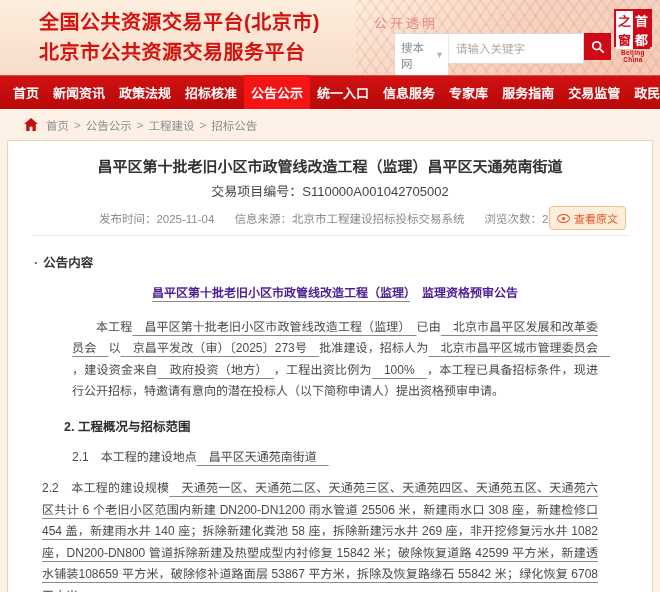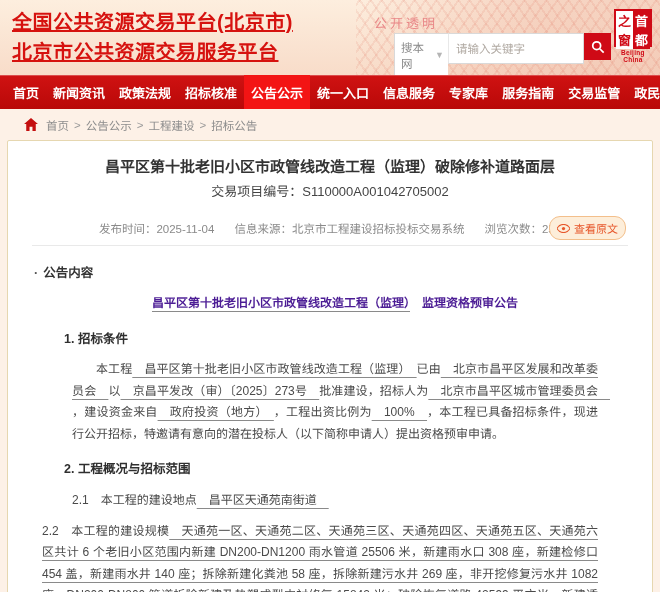--- a/index.html
+++ b/index.html
@@ -7,21 +7,21 @@
   body { font-family:"Liberation Sans","DejaVu Sans",sans-serif; background:#fdf1e7; }
 
   
   .header { position:relative; height:75px; background:linear-gradient(180deg,#fdeede,#f8dcc9); overflow:hidden; }
   .header .deco { position:absolute; right:0; top:0; width:46%; height:100%;
     background:
       repeating-linear-gradient(55deg, rgba(214,80,60,.10) 0 2px, transparent 2px 9px),
       repeating-linear-gradient(-55deg, rgba(214,80,60,.10) 0 2px, transparent 2px 9px),
       linear-gradient(90deg, rgba(250,225,210,0) 0%, rgba(240,190,170,.55) 60%);
   }
-  .site-titles { position:absolute; left:12px; top:7px; color:#d6120f; font-weight:900; font-size:20px; line-height:30px; letter-spacing:.5px; z-index:2;text-decoration:underline; }
+  .site-titles { position:absolute; left:39px; top:7px; color:#d6120f; font-weight:900; font-size:20px; line-height:30px; letter-spacing:.5px; z-index:2; }
   .slogan { position:absolute; left:374px; top:13px; color:#e98888; font-size:13px; letter-spacing:3px; z-index:2; }
   .searchbar { position:absolute; left:394px; top:33px; height:27px; display:flex; z-index:2; }
   .search-scope { width:54px; height:44px; background:#fff; border:1px solid #d9d9d9; border-right:none; color:#8a8a8a; font-size:11.5px; display:flex; align-items:center; justify-content:space-between; padding:0 4px 0 6px; cursor:pointer; }
   .search-scope .chev { font-size:9px; color:#b5b5b5; }
   .search-input { width:136px; height:31px; border:1px solid #d9d9d9; border-left:1px solid #e8e8e8; padding:0 7px; font-size:11.5px; color:#555; background:#fff; outline:none; }
   .search-input::placeholder { color:#b0a9a2; }
   .search-btn { width:27px; height:27px; background:#cf0a16; border:none; display:flex; align-items:center; justify-content:center; cursor:pointer; }
   .logo { position:absolute; right:6px; top:9px; width:42px; text-align:center; z-index:2; cursor:pointer; }
   .logo-grid { width:38px; height:38px; margin:0 auto; display:grid; grid-template-columns:1fr 1fr; grid-template-rows:1fr 1fr; border:2px solid #cf0a16; background:#fff; }
   .logo-grid span { display:flex; align-items:center; justify-content:center; font-size:13px; font-weight:900; }
@@ -36,22 +36,22 @@
 
   
   .breadcrumb { height:31px; display:flex; align-items:center; padding-left:24px; font-size:11.5px; color:#8d8d8d; gap:5px; }
   .bc-item { cursor:pointer; }
   .bc-sep { color:#9a9a9a; }
 
   
   .card { margin:0 7px; background:#fff; border:1px solid #e6d7b0; border-radius:2px; padding:10px 0 18px; min-height:470px; }
   .art-title { text-align:center; font-size:15px; font-weight:700; color:#333; padding:4px 30px 0; }
   .art-no { text-align:center; font-size:13px; font-weight:400; color:#444; margin-top:5px; }
-  .meta-row { position:relative; margin:20px 24px 0; padding-bottom:9px; border-bottom:1px solid #e9e9e9; display:flex; justify-content:center; gap:20px; font-size:11.5px; color:#8a8a8a; align-items:center; }
-  .view-btn { position:absolute; right:2px; top:-4px; display:flex; align-items:center; gap:4px; padding:3px 7px; background:#fdeeda; border:1px solid #f3bf8b; border-radius:11px; color:#e7582c; font-size:11px; cursor:pointer; }
+  .meta-row { position:relative; margin:10px 24px 0; padding-bottom:9px; border-bottom:1px solid #e9e9e9; display:flex; justify-content:center; gap:20px; font-size:11.5px; color:#8a8a8a; align-items:center; }
+  .view-btn { position:absolute; right:2px; top:-4px; display:flex; align-items:center; gap:4px; padding:3px 7px; background:#fdeeda; border:1px solid #f3bf8b; border-radius:4px; color:#e7582c; font-size:11px; cursor:pointer; }
 
   .section-label { margin:16px 0 0 26px; font-size:12.5px; font-weight:700; color:#333; }
   .section-label .dot { color:#555; margin-right:5px; }
 
   .article-body { padding:2px 46px 0 56px; font-size:12px; color:#4a4a4a; }
   .line { margin:9px 8px; line-height:1.8; }
   .line.doc-title { text-align:center; font-weight:700; color:#4c1d95; margin:10px 0 12px; }
   .line.heading { font-weight:700; color:#2f2f2f; font-size:12.5px; margin:13px 0 7px; }
   .line.para { text-align:justify; }
   .line.indent { text-indent:2em; }
@@ -115,21 +115,21 @@
       <span class="bc-sep">&gt;</span>
       <span class="bc-item">公告公示</span>
       <span class="bc-sep">&gt;</span>
       <span class="bc-item">工程建设</span>
       <span class="bc-sep">&gt;</span>
       <span class="bc-item">招标公告</span>
     </span>
 </div>
 
 <div class="card">
-  <div class="art-title">昌平区第十批老旧小区市政管线改造工程（监理）破除修补道路面层</div>
+  <div class="art-title">昌平区第十批老旧小区市政管线改造工程（监理）昌平区天通苑南街道</div>
   <div class="art-no">交易项目编号：S110000A001042705002</div>
 
   <div class="meta-row">
     <span>
       <span>发布时间：</span><span>2025-11-04</span>
     </span>
     <span>
       <span>信息来源：</span><span>北京市工程建设招标投标交易系统</span>
     </span>
     <span>
@@ -143,19 +143,18 @@
       <span>查看原文</span>
     </span>
   </div>
 
   <div class="section-label">
     <span class="dot">·</span><span>公告内容</span>
   </div>
 
   <div class="article-body">
       <div class="line doc-title"><span class="u">昌平区第十批老旧小区市政管线改造工程（监理）</span><span>　监理资格预审公告</span></div>
-      <div class="line heading"><span>1. 招标条件</span></div>
       <div class="line para indent"><span>本工程</span><span class="u">　昌平区第十批老旧小区市政管线改造工程（监理）　</span><span>已由</span><span class="u">　北京市昌平区发展和改革委员会　</span><span>以</span><span class="u">　京昌平发改（审）〔2025〕273号　</span><span>批准建设，招标人为</span><span class="u">　北京市昌平区城市管理委员会　</span><span>，建设资金来自</span><span class="u">　政府投资（地方）　</span><span>，工程出资比例为</span><span class="u">　100%　</span><span>，本工程已具备招标条件，现进行公开招标，特邀请有意向的潜在投标人（以下简称申请人）提出资格预审申请。</span></div>
       <div class="line heading"><span>2. 工程概况与招标范围</span></div>
       <div class="line para"><span>2.1　本工程的建设地点</span><span class="u">　昌平区天通苑南街道　</span></div>
       <div class="line para wide"><span>2.2　本工程的建设规模</span><span class="u">　天通苑一区、天通苑二区、天通苑三区、天通苑四区、天通苑五区、天通苑六区共计 6 个老旧小区范围内新建 DN200-DN1200 雨水管道 25506 米，新建雨水口 308 座，新建检修口 454 盖，新建雨水井 140 座；拆除新建化粪池 58 座，拆除新建污水井 269 座，非开挖修复污水井 1082 座，DN200-DN800 管道拆除新建及热塑成型内衬修复 15842 米；破除恢复道路 42599 平方米，新建透水铺装108659 平方米，破除修补道路面层 53867 平方米，拆除及恢复路缘石 55842 米；绿化恢复 6708 平方米。</span></div>
     </div>
 </div>
 
 </body></html>

